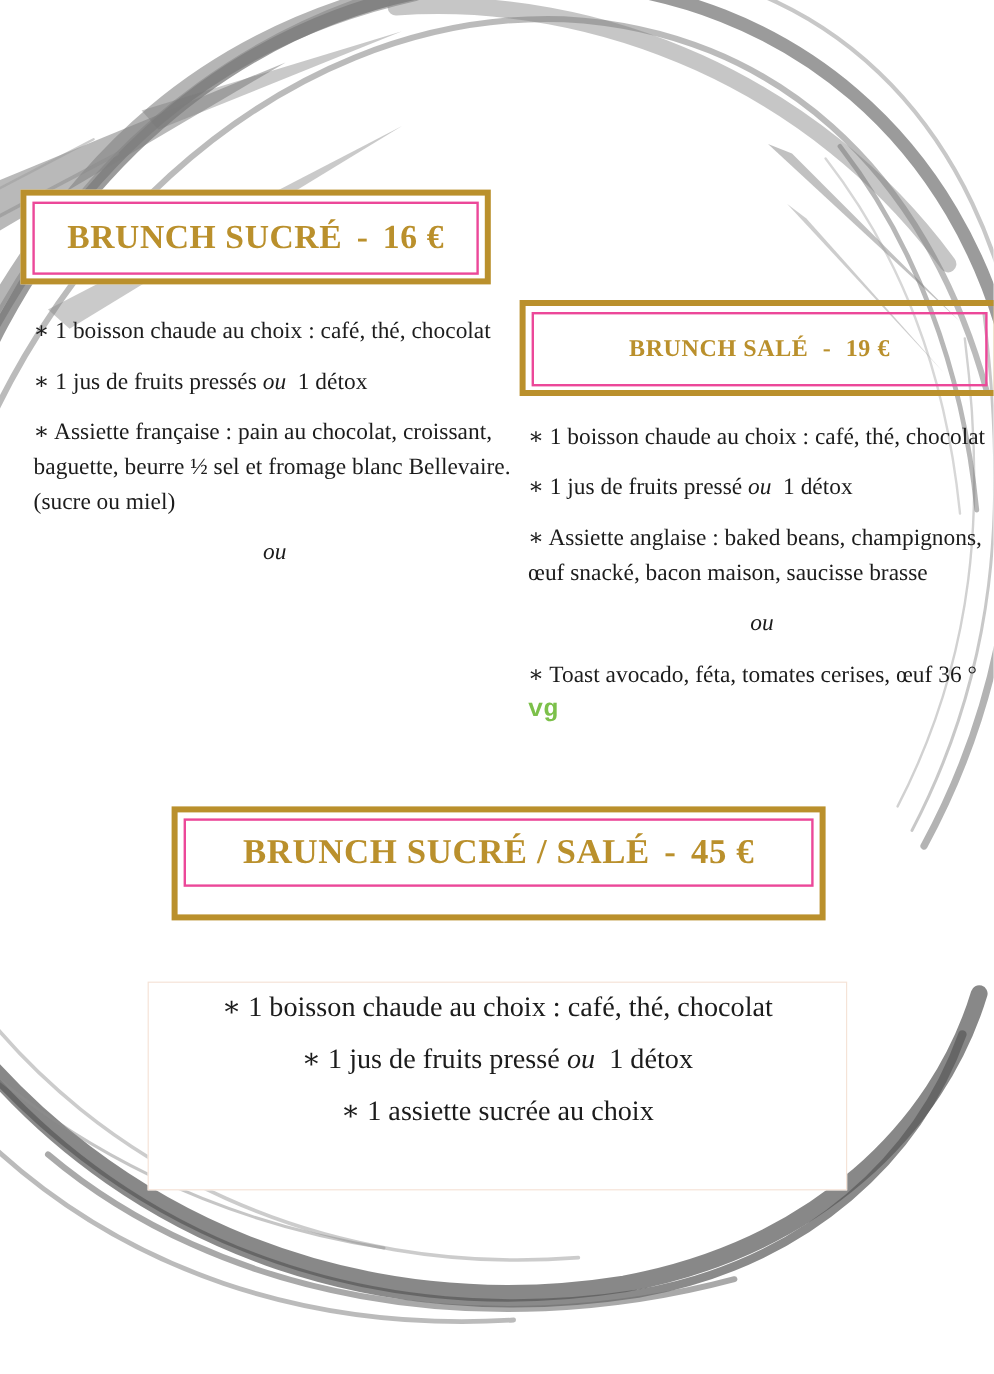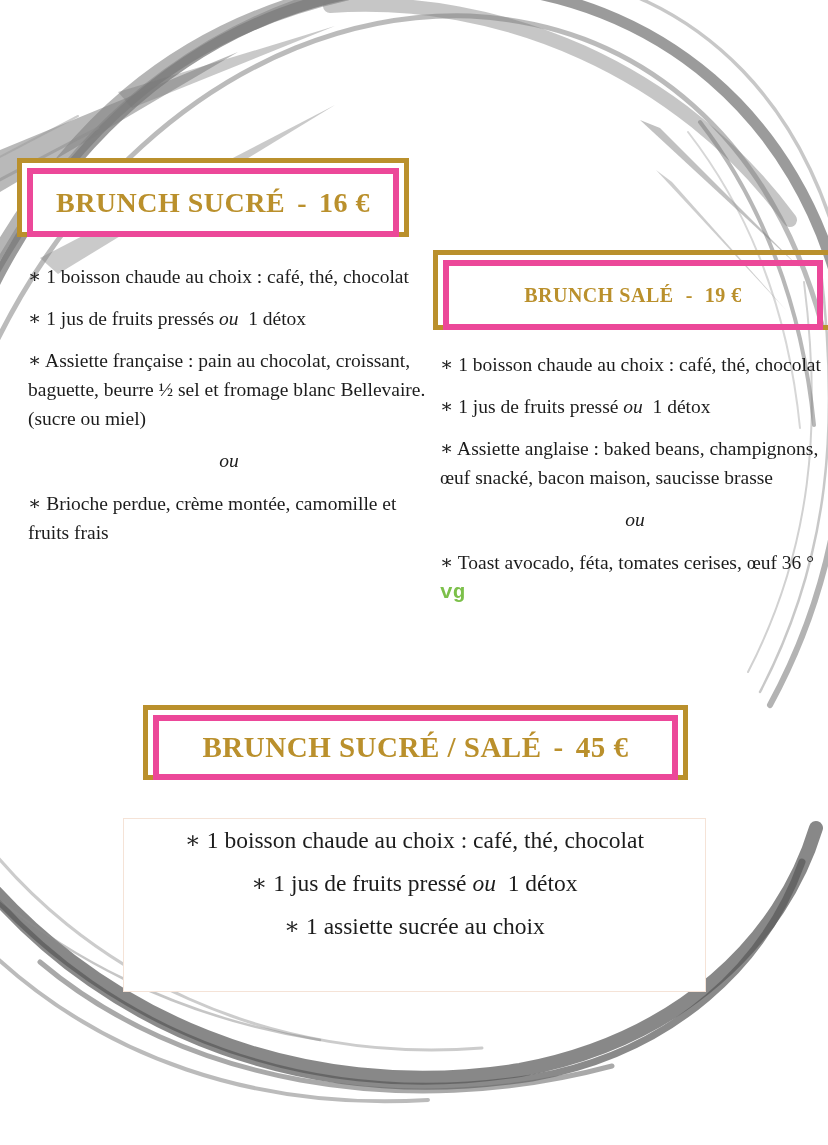--- a/index.html
+++ b/index.html
@@ -13,21 +13,21 @@
   .brush{position:absolute;left:0;top:0;z-index:1;pointer-events:none;}
 
   
   .title-box{
     position:absolute;z-index:3;
     border:5px solid #BA902C;background:#ffffff;
     box-sizing:border-box;
   }
   .title-box.transparent{background:transparent;}
   .title-inner{
-    border:6px solid #ec4899;margin:5px;
+    border:2px solid #ec4899;margin:5px;
     display:flex;align-items:center;justify-content:center;
     color:#BA902C;font-weight:bold;letter-spacing:.5px;
     white-space:nowrap;
   }
   .title-inner .dash{margin:0 12px;}
 
   
   .col{position:absolute;z-index:3;font-size:19.5px;line-height:29px;}
   .menu-item{margin:0 0 13px 0;white-space:pre-wrap;}
   .or-sep{font-style:italic;text-align:center;margin:2px 0 14px 0;}
@@ -40,21 +40,21 @@
     position:absolute;z-index:3;left:123px;top:818px;width:583px;height:174px;
     background:#ffffff;border:1px solid #F5E3D7;box-sizing:border-box;
     text-align:center;font-size:23.5px;line-height:43px;
   }
   .combo-box .menu-item{margin:0;white-space:pre-wrap;}
 
   #box-sucre{left:17px;top:158px;width:392px;height:79px;}
   #box-sucre .title-inner{height:57px;font-size:28px;}
   #box-sale{left:433px;top:250px;width:400px;height:80px;}
   #box-sale .title-inner{height:58px;font-size:20px;}
-  #box-combo{left:143px;top:705px;width:545px;height:75px;}
+  #box-combo{left:143px;top:672px;width:545px;height:95px;}
   #box-combo .title-inner{height:53px;font-size:29px;}
 
   #col-sucre{left:28px;top:262px;width:402px;}
   #col-sale{left:440px;top:350px;width:390px;}
 </style>
 </head>
 <body>
 
 <div id="stage">
 
@@ -113,21 +113,20 @@
       <span class="dash">-</span>
       <span>45 €</span>
     </div>
   </div>
 
   <div class="col" id="col-sucre">
       <div class="menu-item"><span class="bullet">∗ </span><span>1 boisson chaude au choix : café, thé, chocolat</span></div>
       <div class="menu-item"><span class="bullet">∗ </span><span>1 jus de fruits pressés </span><span class="it">ou</span><span>  1 détox</span></div>
       <div class="menu-item"><span class="bullet">∗ </span><span>Assiette française : pain au chocolat, croissant, baguette, beurre ½ sel et fromage blanc Bellevaire. (sucre ou miel)</span></div>
       <div class="or-sep">ou</div>
-      <div class="menu-item"><span class="bullet">∗ </span><span>Brioche perdue, crème montée, camomille et fruits frais</span></div>
     </div>
 
   <div class="col" id="col-sale">
       <div class="menu-item"><span class="bullet">∗ </span><span>1 boisson chaude au choix : café, thé, chocolat</span></div>
       <div class="menu-item"><span class="bullet">∗ </span><span>1 jus de fruits pressé </span><span class="it">ou</span><span>  1 détox</span></div>
       <div class="menu-item"><span class="bullet">∗ </span><span>Assiette anglaise : baked beans, champignons, œuf snacké, bacon maison, saucisse brasse</span></div>
       <div class="or-sep">ou</div>
       <div class="menu-item"><span class="bullet">∗ </span><span>Toast avocado, féta, tomates cerises, œuf 36 ° </span><span class="vg">vg</span></div>
     </div>
 

